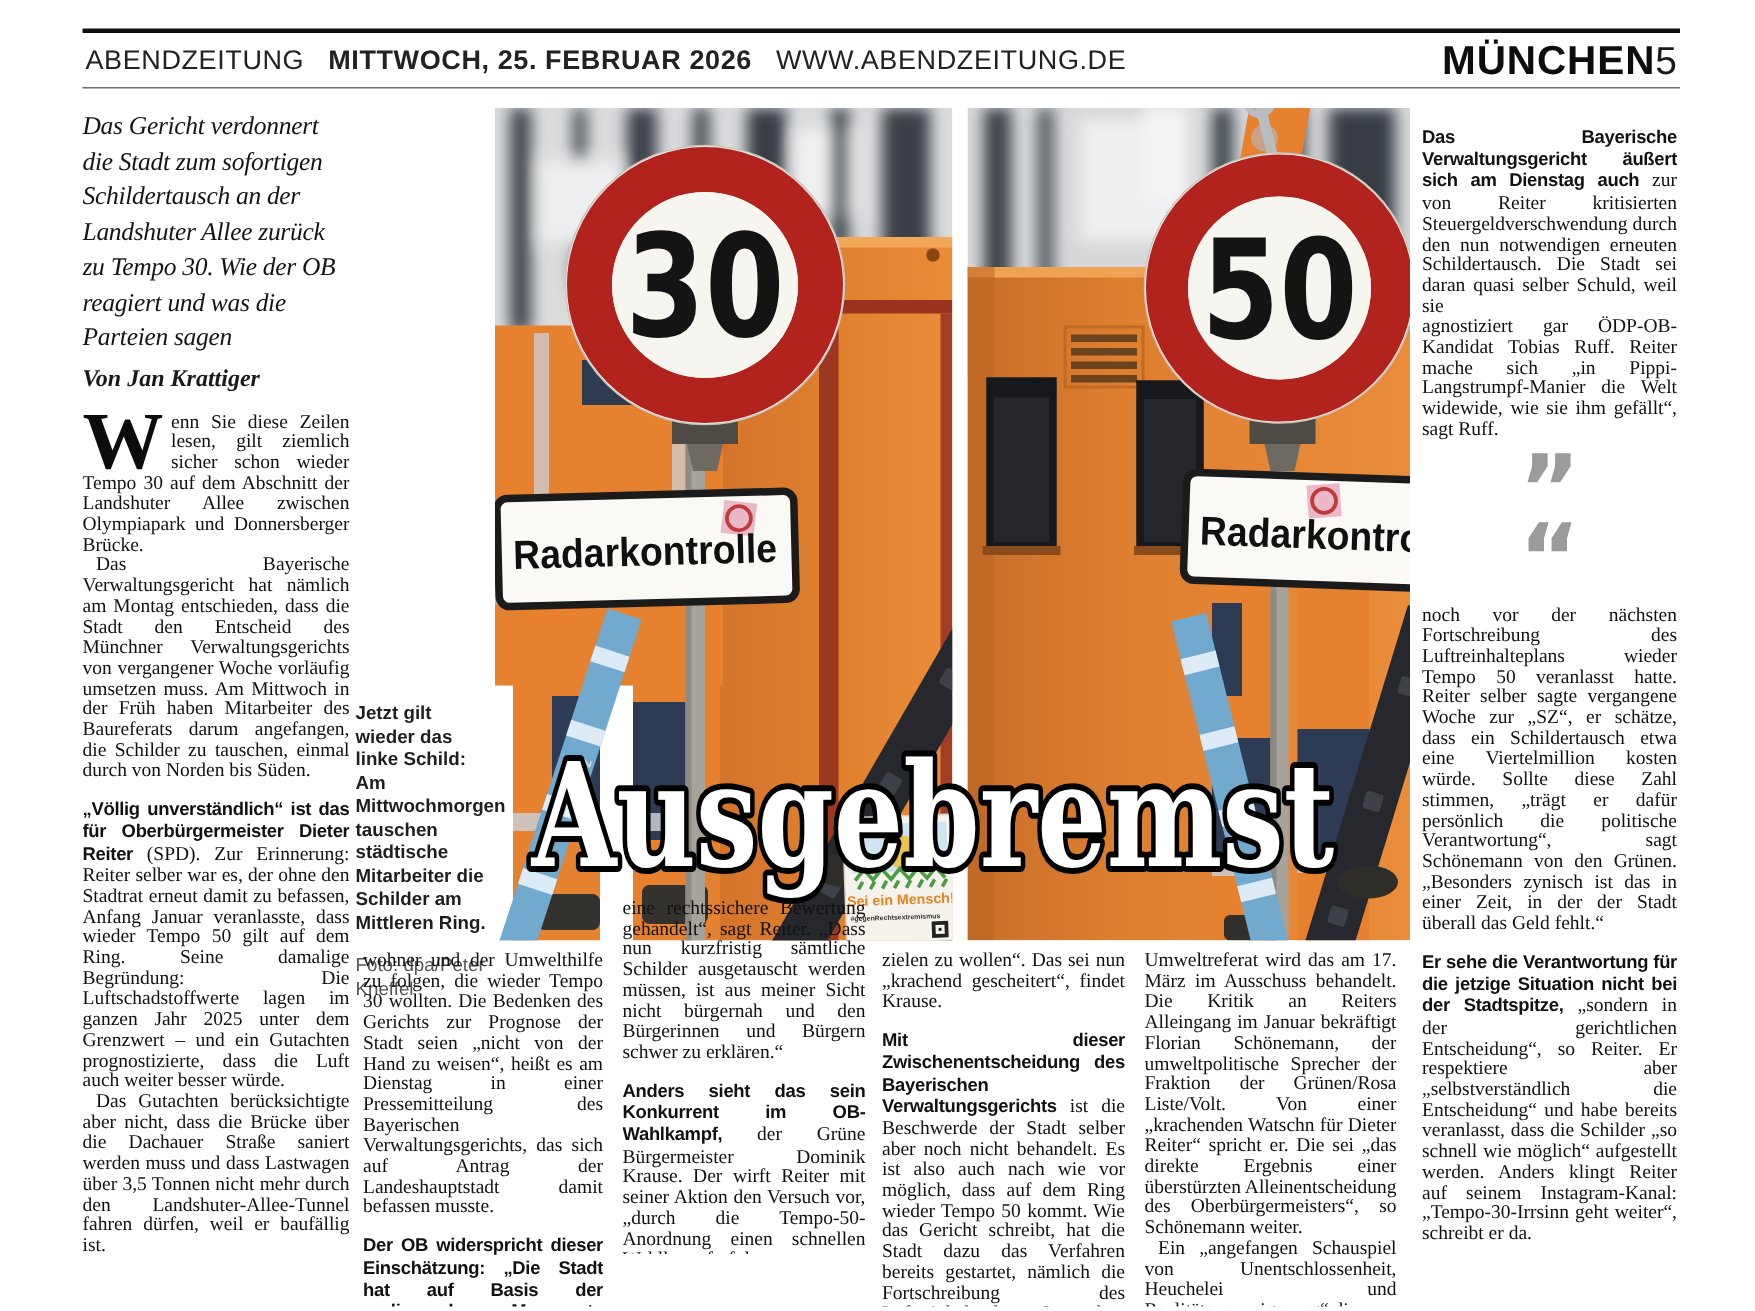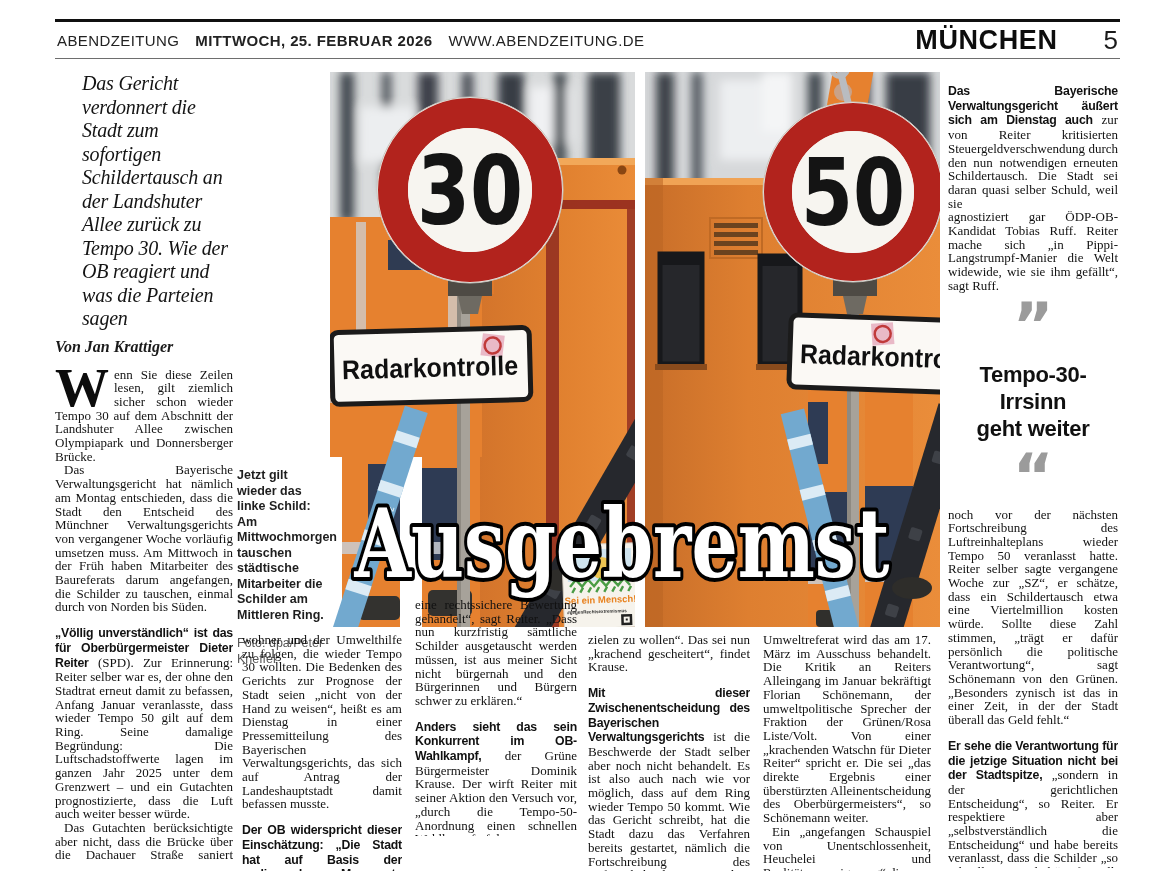--- a/index.html
+++ b/index.html
@@ -8,28 +8,28 @@
     position:relative; width:1170px; height:874px; background:#ffffff;
     overflow:hidden; font-family:"Liberation Sans", sans-serif; color:#1a1a1a;
     margin:0 auto;
   }
   
   .header {
     position:absolute; left:55px; right:50px; top:19px; height:40px;
     border-top:3.5px solid #101010; border-bottom:1px solid #6e6e6e;
     display:flex; justify-content:space-between; align-items:center; padding:0 2px;
   }
-  .h-left { display:flex; gap:16px; align-items:flex-end; font-size:15px; letter-spacing:0.4px; color:#222; }
+  .h-left { display:flex; gap:16px; align-items:flex-end; font-size:18px; letter-spacing:0.4px; color:#222; }
   .h-date { font-weight:700; }
-  .h-right { display:flex; align-items:baseline; gap:46px; }
+  .h-right { display:flex; align-items:baseline; }
   .h-section { font-size:27px; font-weight:700; letter-spacing:0.6px; color:#0d0d0d; }
   .h-page { font-size:26px; font-weight:400; color:#1a1a1a; }
   
   .abscol { position:absolute; }
-  .lede { font-family:"Liberation Serif", serif; font-style:italic; font-size:20px; line-height:23.5px; color:#141414; letter-spacing:-0.2px;margin-left:27px; }
+  .lede { font-family:"Liberation Serif", serif; font-style:italic; font-size:17px; line-height:23.5px; color:#141414; letter-spacing:-0.2px; }
   .byline { font-family:"Liberation Serif", serif; font-style:italic; font-weight:700; font-size:16px; margin-top:7px; }
   .bodytext { margin-top:12px; }
   .bp { font-family:"Liberation Serif", serif; font-size:13px; line-height:13.7px; text-align:justify; color:#111; }
   .bp.ind { text-indent:9px; }
   .bp .lead { font-family:"Liberation Sans", sans-serif; font-weight:700; font-size:12.3px; letter-spacing:-0.2px; }
   .gap { margin-top:12px; }
   .dropcap {
     float:left; font-family:"Liberation Serif", serif; font-weight:700;
     font-size:54px; line-height:41px; padding-right:5px; color:#0c0c0c;
   }
@@ -327,25 +327,20 @@
     <p class="bp">Umweltreferat wird das am 17. März im Ausschuss behandelt. Die Kritik an Reiters Alleingang im Januar bekräftigt Florian Schönemann, der umweltpolitische Sprecher der Fraktion der Grünen/Rosa Liste/Volt. Von einer „krachenden Watschn für Dieter Reiter“ spricht er. Die sei „das direkte Ergebnis einer überstürzten Alleinentscheidung des Oberbürgermeisters“, so Schönemann weiter.</p>
     <p class="bp ind">Ein „angefangen Schauspiel von Unentschlossenheit, Heuchelei und Realitätsverweigerung“ di-</p>
   </div>
 
   <div class="abscol" style="left:948px; top:72px; width:170px; height:796px; overflow:hidden;">
     <p class="bp gap"><span class="lead">Das Bayerische Verwaltungsgericht äußert sich am Dienstag auch</span><span> zur von Reiter kritisierten Steuergeldverschwendung durch den nun notwendigen erneuten Schildertausch. Die Stadt sei daran quasi selber Schuld, weil sie</span></p>
     <p class="bp">agnostiziert gar ÖDP-OB-Kandidat Tobias Ruff. Reiter mache sich „in Pippi-Langstrumpf-Manier die Welt widewide, wie sie ihm gefällt“, sagt Ruff.</p>
 
     <div class="quoteblock">
       <div class="qmark">”</div>
-      <div class="qlines">
-        <div class="qline">Tempo-30-</div>
-        <div class="qline">Irrsinn</div>
-        <div class="qline">geht weiter</div>
-      </div>
       <div class="qmark bottom">“</div>
     </div>
 
     <p class="bp">noch vor der nächsten Fortschreibung des Luftreinhalteplans wieder Tempo 50 veranlasst hatte. Reiter selber sagte vergangene Woche zur „SZ“, er schätze, dass ein Schildertausch etwa eine Viertelmillion kosten würde. Sollte diese Zahl stimmen, „trägt er dafür persönlich die politische Verantwortung“, sagt Schönemann von den Grünen. „Besonders zynisch ist das in einer Zeit, in der der Stadt überall das Geld fehlt.“</p>
     <p class="bp gap"><span class="lead">Er sehe die Verantwortung für die jetzige Situation nicht bei der Stadtspitze,</span><span> „sondern in der gerichtlichen Entscheidung“, so Reiter. Er respektiere aber „selbstverständlich die Entscheidung“ und habe bereits veranlasst, dass die Schilder „so schnell wie möglich“ aufgestellt werden. Anders klingt Reiter auf seinem Instagram-Kanal: „Tempo-30-Irrsinn geht weiter“, schreibt er da.</span></p>
   </div>
 
 </div>
 
 </body></html>

